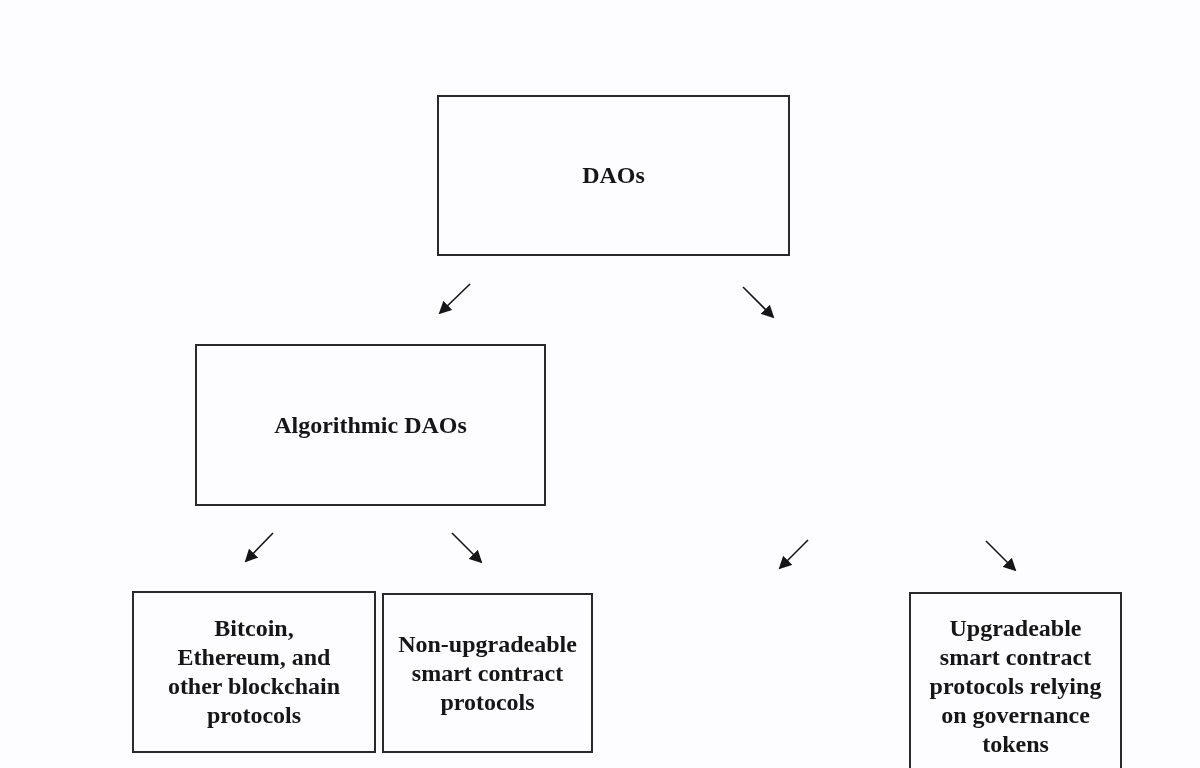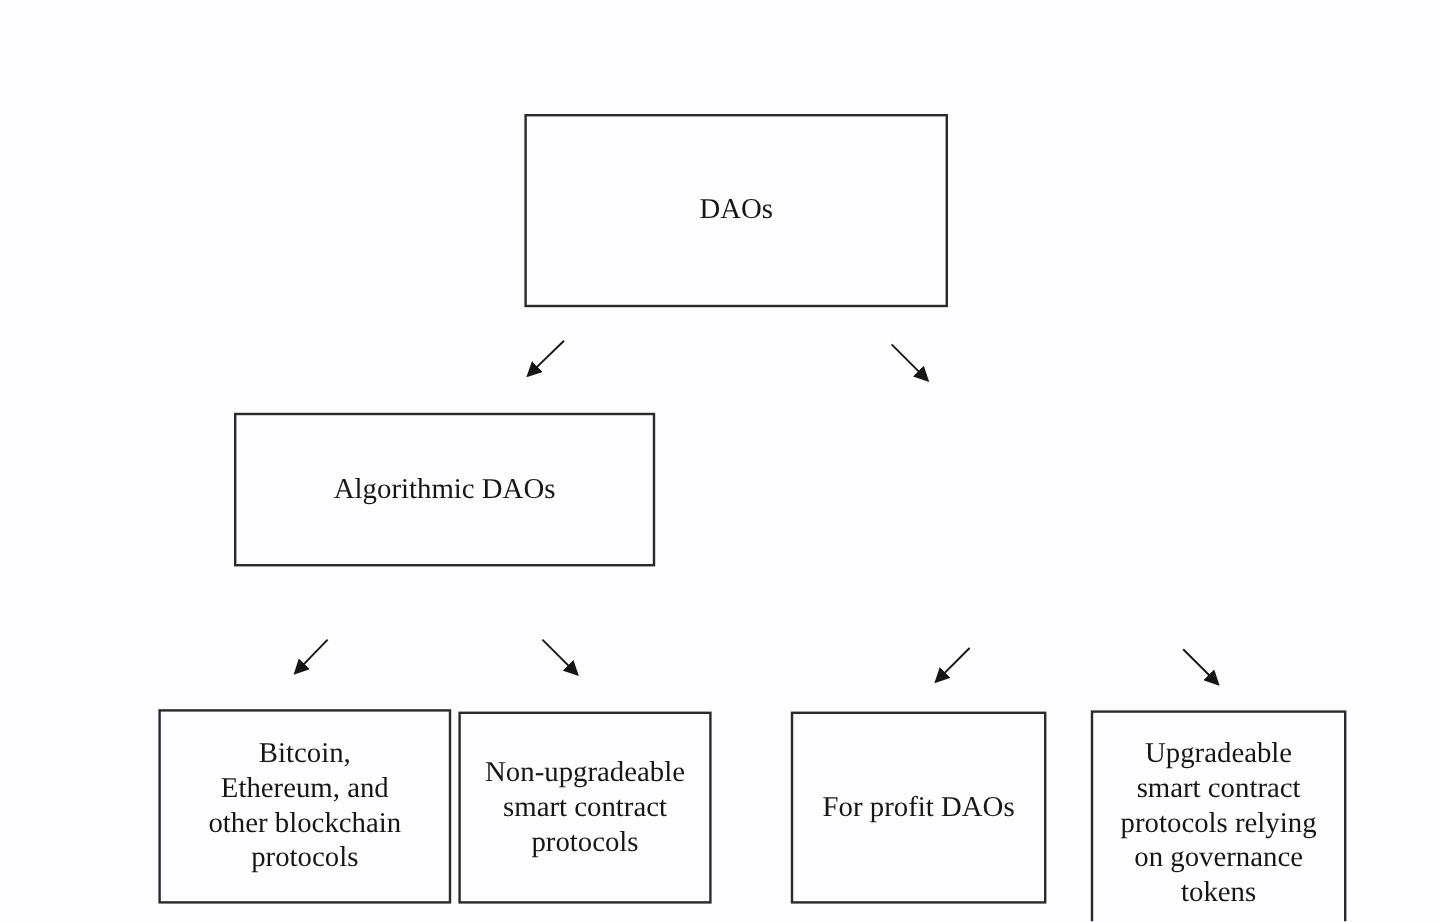--- a/index.html
+++ b/index.html
@@ -8,20 +8,21 @@
     background: #fdfcfe;
   }
   .canvas {
     position: relative;
     width: 1200px;
     height: 768px;
     background: #fdfcfe;
     font-family: "Liberation Serif", "DejaVu Serif", serif;
     color: #161616;
     overflow: hidden;
+    font-weight: bold;
   }
   .arrows-layer {
     position: absolute;
     left: 0;
     top: 0;
     width: 1200px;
     height: 768px;
   }
   .node {
     position: absolute;
@@ -34,21 +35,21 @@
     text-align: center;
     font-size: 24px;
     line-height: 29px;
   }
   .node-label {
     white-space: pre-line;
     display: block;
     padding: 0 2px;
   }
   .n-daos          { left: 437px; top:  95px; width: 353px; height: 161px; }
-  .n-algorithmic   { left: 195px; top: 344px; width: 351px; height: 128px; }
+  .n-algorithmic   { left: 195px; top: 344px; width: 351px; height: 162px; }
   .n-participatory { left: 703px; top: 345px; width: 350px; height: 160px; }
   .n-bitcoin       { left: 132px; top: 591px; width: 244px; height: 162px; }
   .n-nonupgrade    { left: 382px; top: 593px; width: 211px; height: 160px; }
   .n-forprofit     { left: 659px; top: 593px; width: 213px; height: 160px; }
   .n-upgradeable   { left: 909px; top: 592px; width: 213px; height: 189px; }
 </style>
 </head>
 <body>
 
 <div class="canvas">
@@ -82,23 +83,20 @@
 other blockchain
 protocols</span>
   </div>
 
   <div class="node n-nonupgrade">
     <span class="node-label">Non-upgradeable
 smart contract
 protocols</span>
   </div>
 
-  <div class="node n-forprofit">
-    <span class="node-label">For profit DAOs</span>
-  </div>
 
   <div class="node n-upgradeable">
     <span class="node-label">Upgradeable
 smart contract
 protocols relying
 on governance
 tokens</span>
   </div>
 
 </div>

